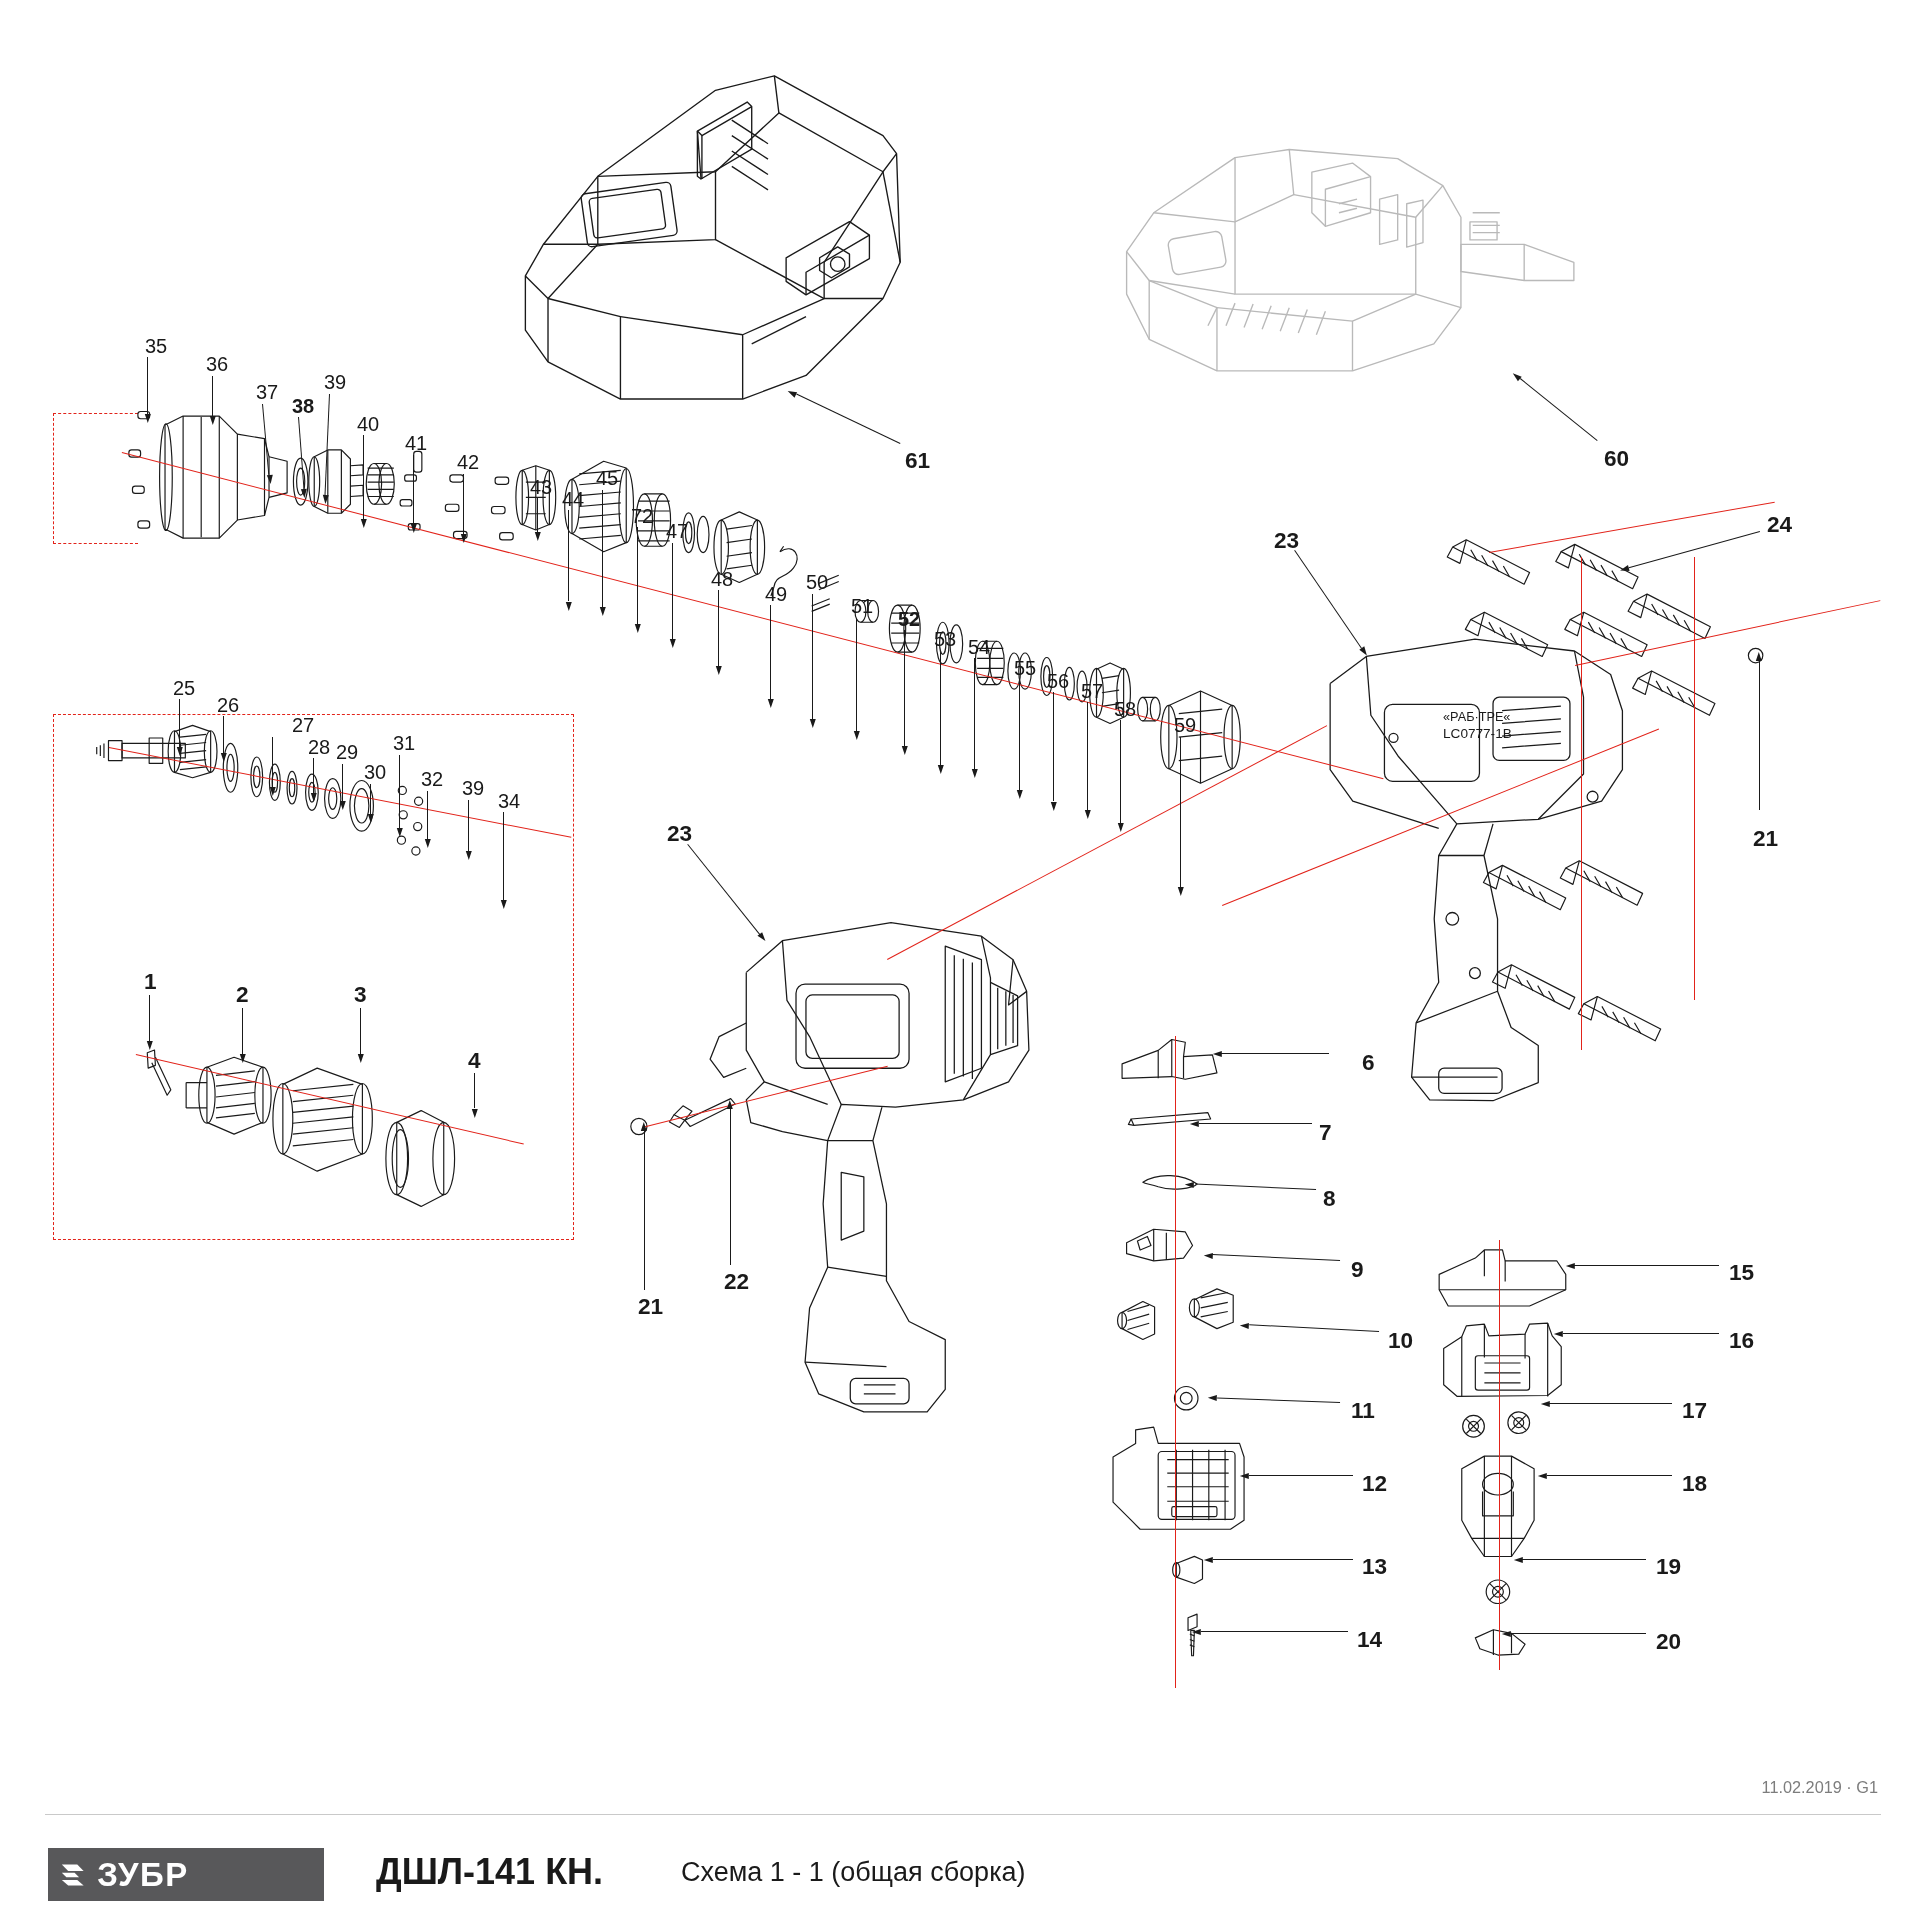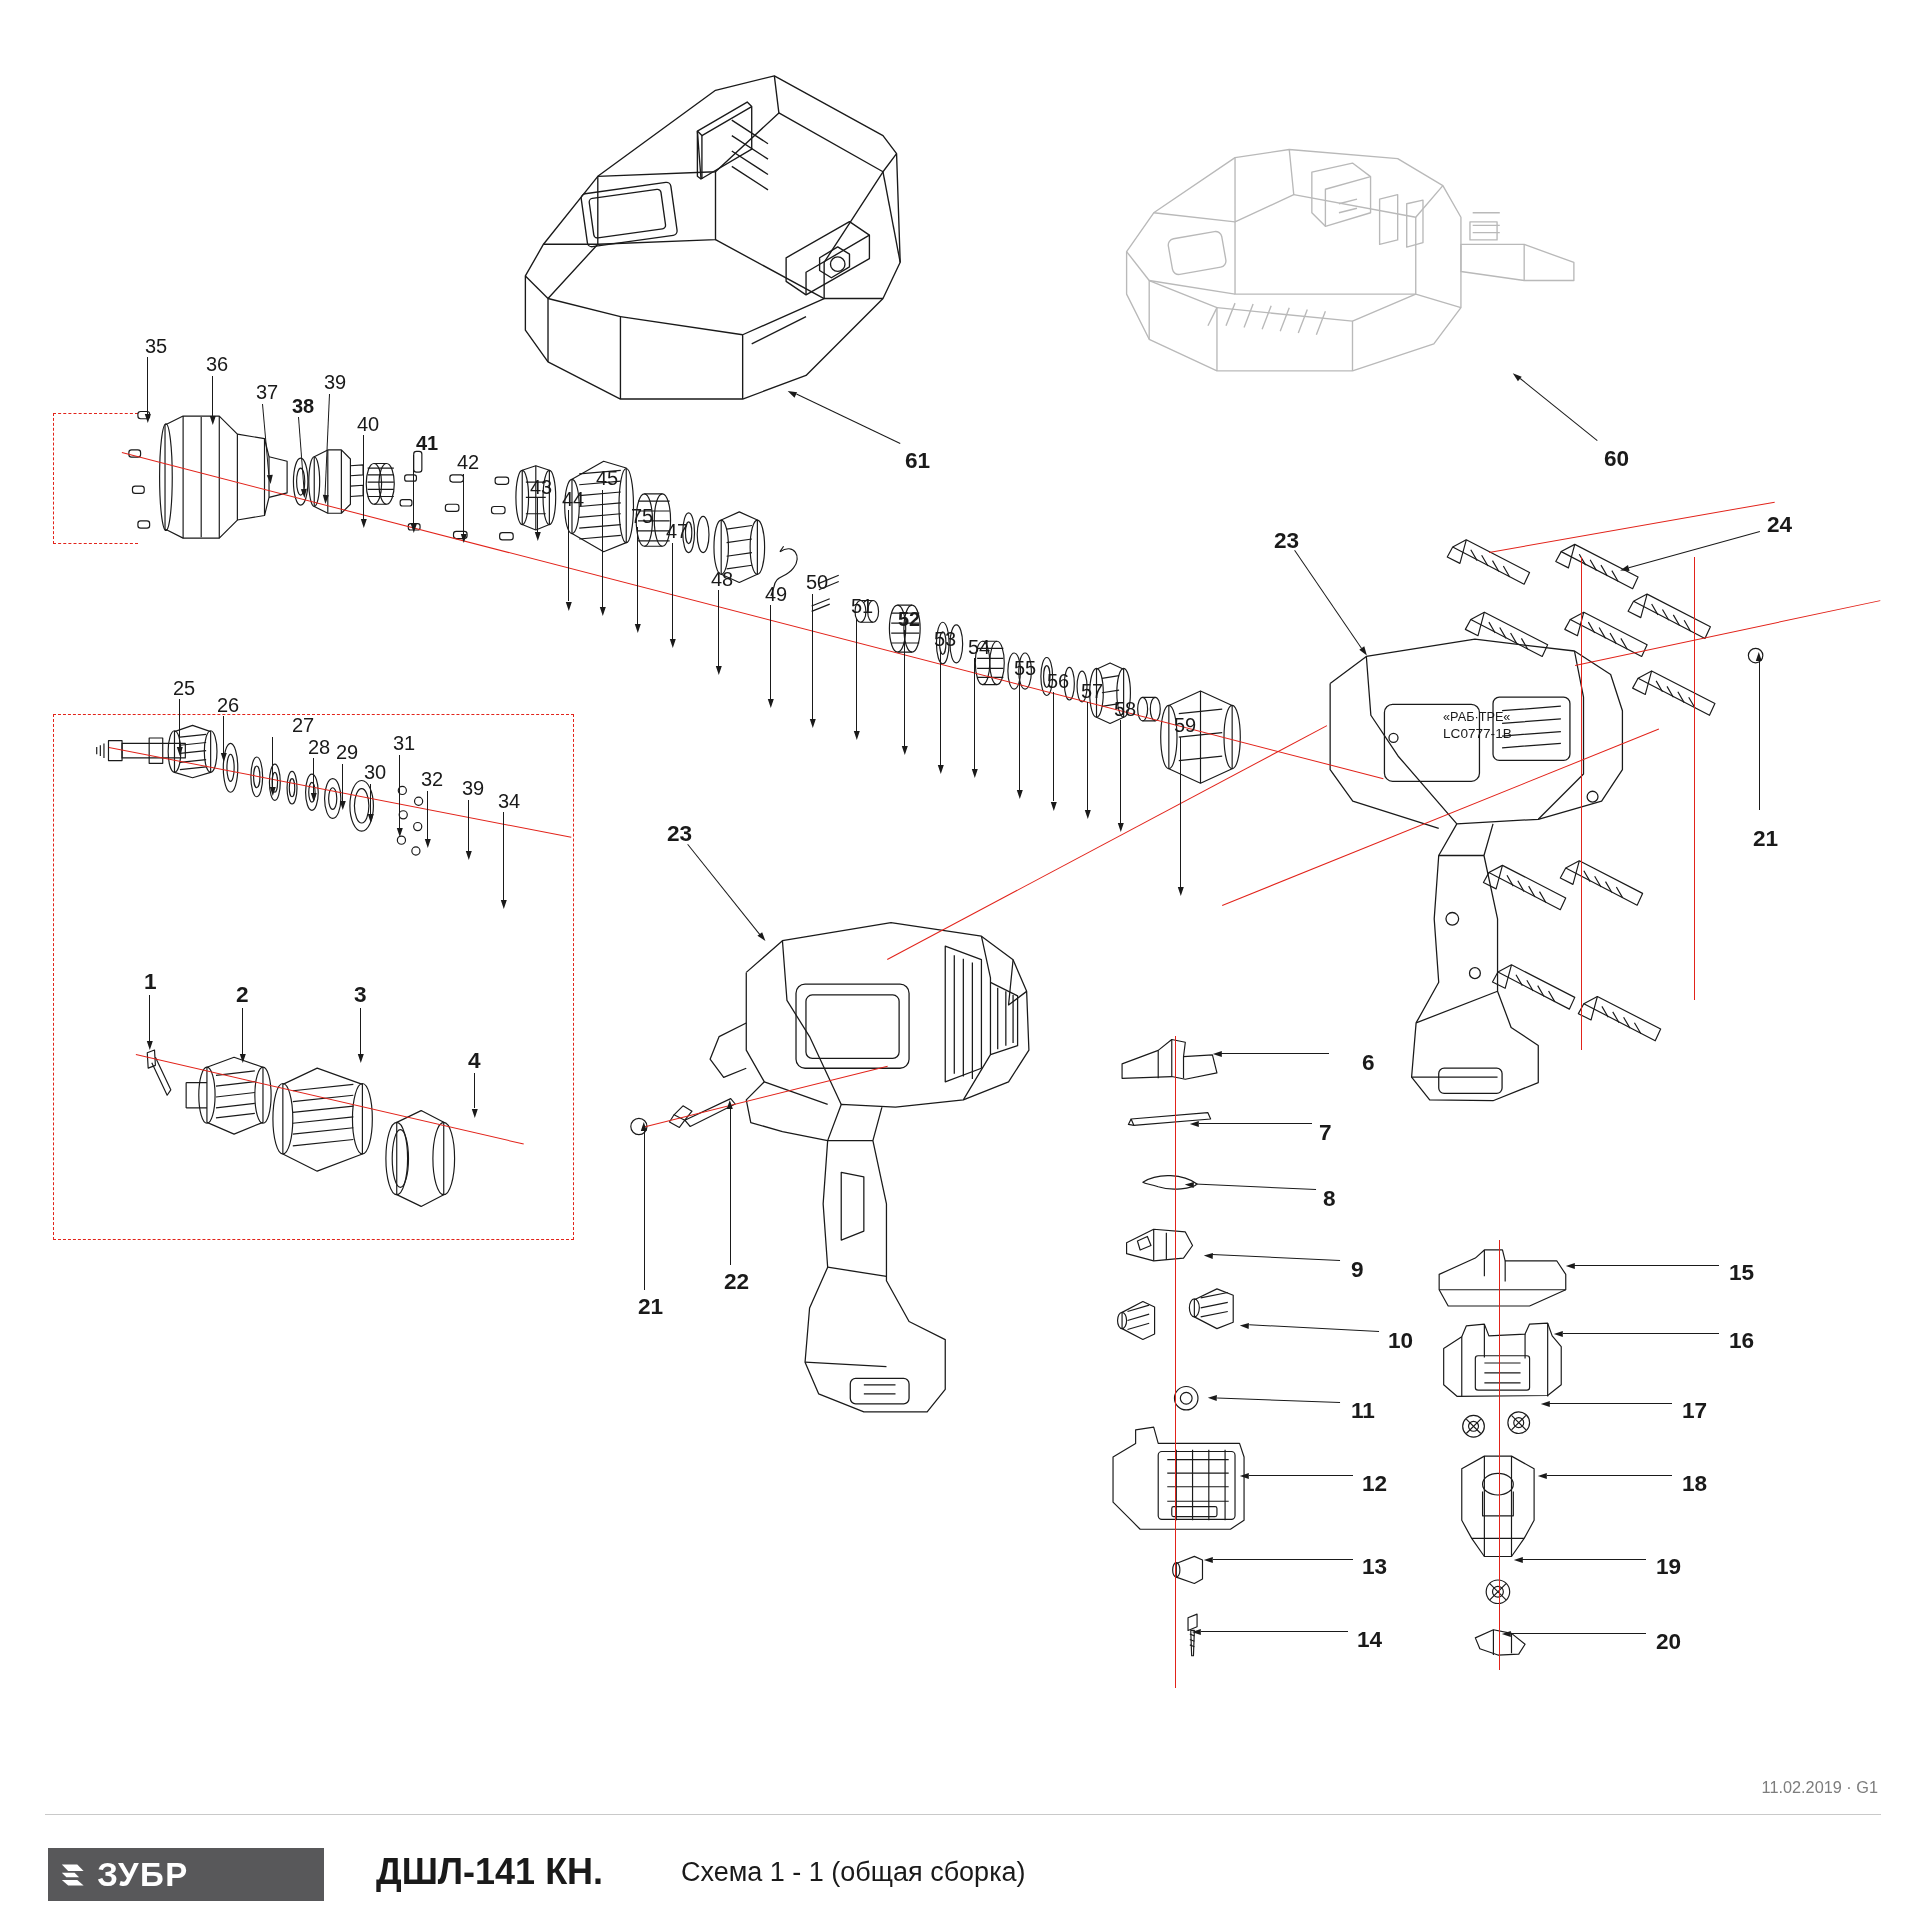--- a/index.html
+++ b/index.html
@@ -720,26 +720,26 @@
     <div class="lead" style="left: 1760px; top: 532px; width: 136px; transform: rotate(164.578deg);"></div>
     <div style="position: absolute; left: 1629px; top: 568px; width: 0px; height: 0px; border-left: 3.2px solid transparent; border-right: 3.2px solid transparent; border-bottom: 9px solid rgb(26, 26, 26); transform-origin: 50% 100%; transform: translate(-3.2px, -9px) rotate(254.578deg);"></div>
     <div class="lead" style="left: 1759px; top: 810px; width: 149px; transform: rotate(-90deg);"></div>
     <div style="position: absolute; left: 1759px; top: 661px; width: 0px; height: 0px; border-left: 3.2px solid transparent; border-right: 3.2px solid transparent; border-bottom: 9px solid rgb(26, 26, 26); transform-origin: 50% 100%; transform: translate(-3.2px, -9px) rotate(0deg);"></div>
     <div class="callout cl-md" style="left: 145px; top: 336px;">35</div>
     <div class="callout cl-md" style="left: 206px; top: 354px;">36</div>
     <div class="callout cl-md" style="left: 256px; top: 382px;">37</div>
     <div class="callout cl-md" style="left: 292px; top: 396px; font-weight: bold;">38</div>
     <div class="callout cl-md" style="left: 324px; top: 372px;">39</div>
     <div class="callout cl-md" style="left: 357px; top: 414px;">40</div>
-    <div class="callout cl-md" style="left: 416px; top: 433px; font-weight: bold;">41</div>
+    <div class="callout cl-md" style="left: 405px; top: 433px;">41</div>
     <div class="callout cl-md" style="left: 457px; top: 452px;">42</div>
     <div class="callout cl-md" style="left: 530px; top: 477px;">43</div>
     <div class="callout cl-md" style="left: 562px; top: 489px;">44</div>
     <div class="callout cl-md" style="left: 596px; top: 468px;">45</div>
-    <div class="callout cl-md" style="left: 631px; top: 506px;">75</div>
+    <div class="callout cl-md" style="left: 631px; top: 506px;">72</div>
     <div class="callout cl-md" style="left: 666px; top: 521px;">47</div>
     <div class="callout cl-md" style="left: 711px; top: 569px; text-align: right;">48</div>
     <div class="callout cl-md" style="left: 765px; top: 584px;">49</div>
     <div class="callout cl-md" style="left: 806px; top: 572px;">50</div>
     <div class="callout cl-md" style="left: 851px; top: 596px;">51</div>
     <div class="callout cl-md" style="left: 898px; top: 609px; font-weight: bold;">52</div>
     <div class="callout cl-md" style="left: 934px; top: 629px;">53</div>
     <div class="callout cl-md" style="left: 968px; top: 637px;">54</div>
     <div class="callout cl-md" style="left: 1014px; top: 658px;">55</div>
     <div class="callout cl-md" style="left: 1047px; top: 671px;">56</div>

